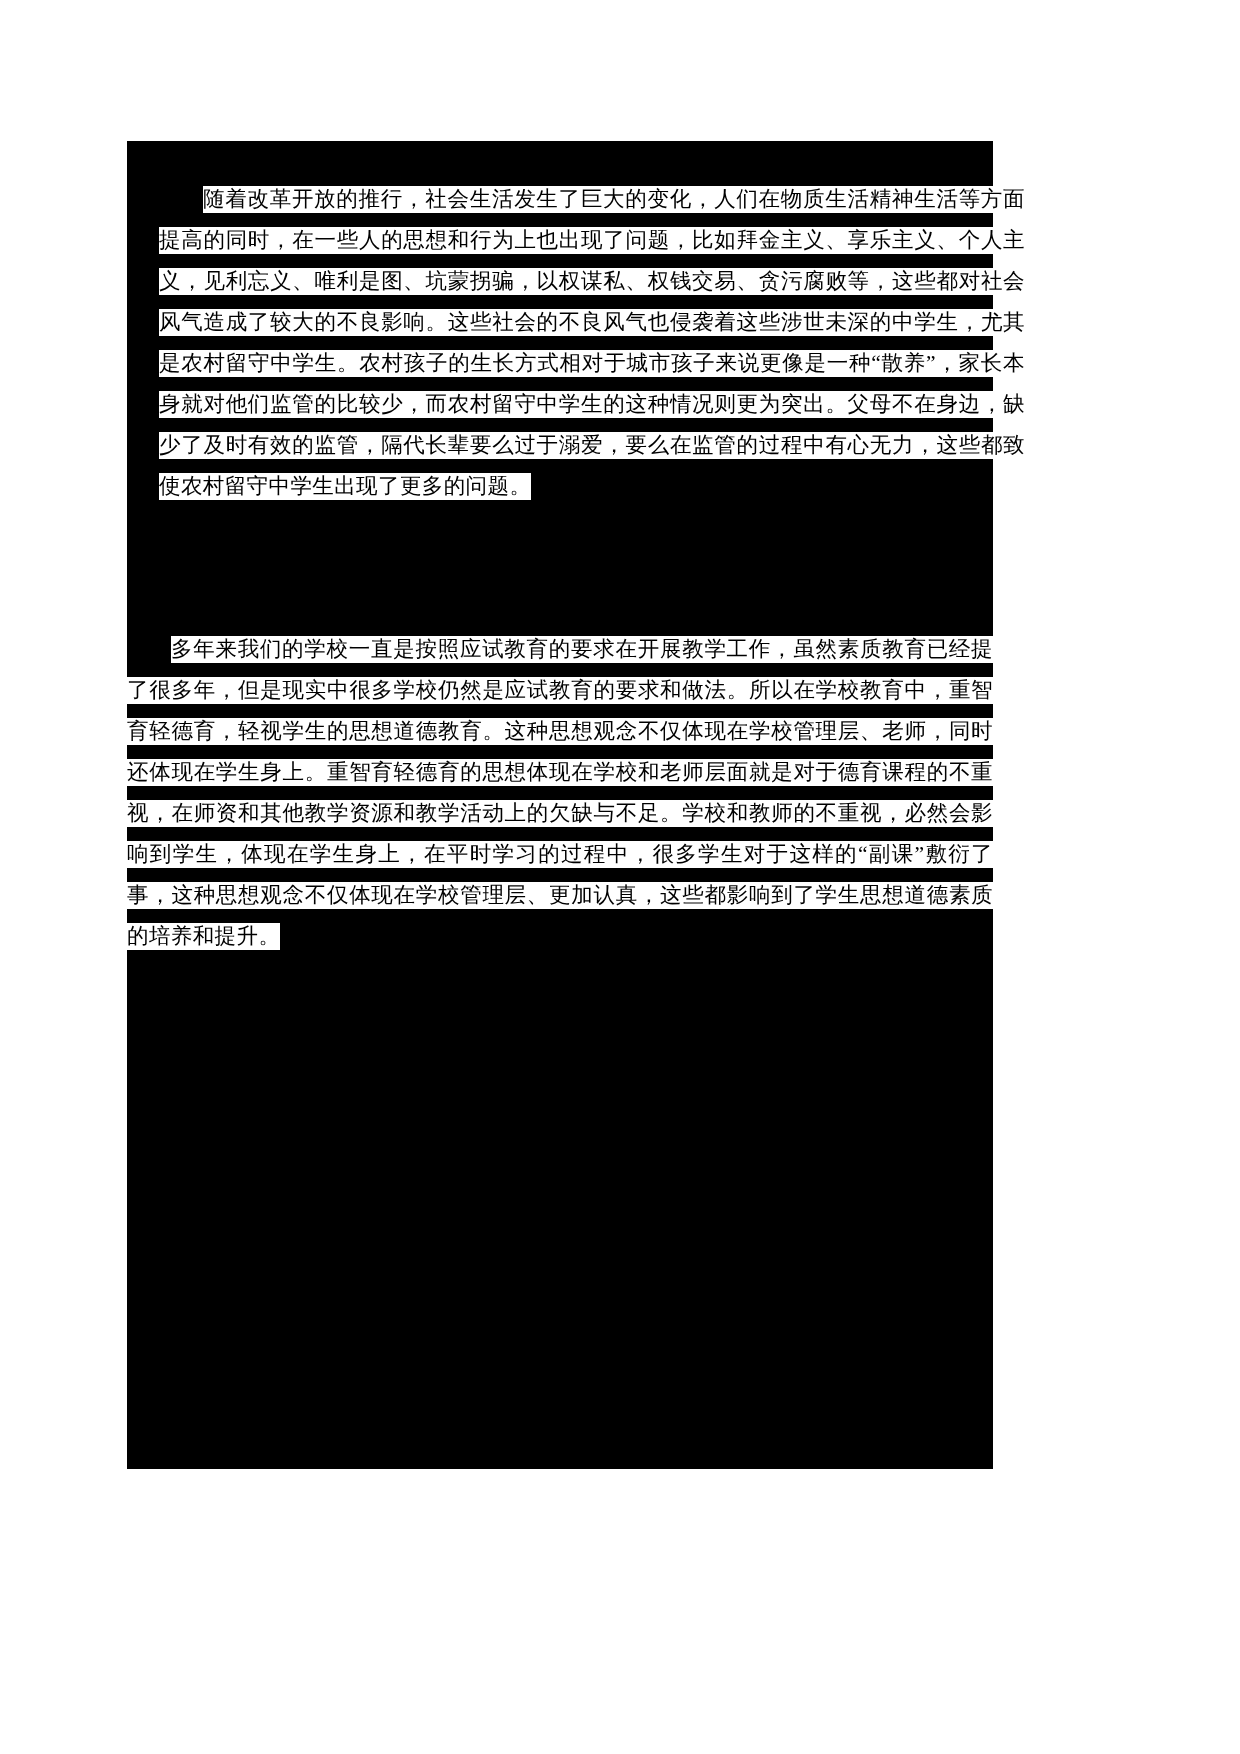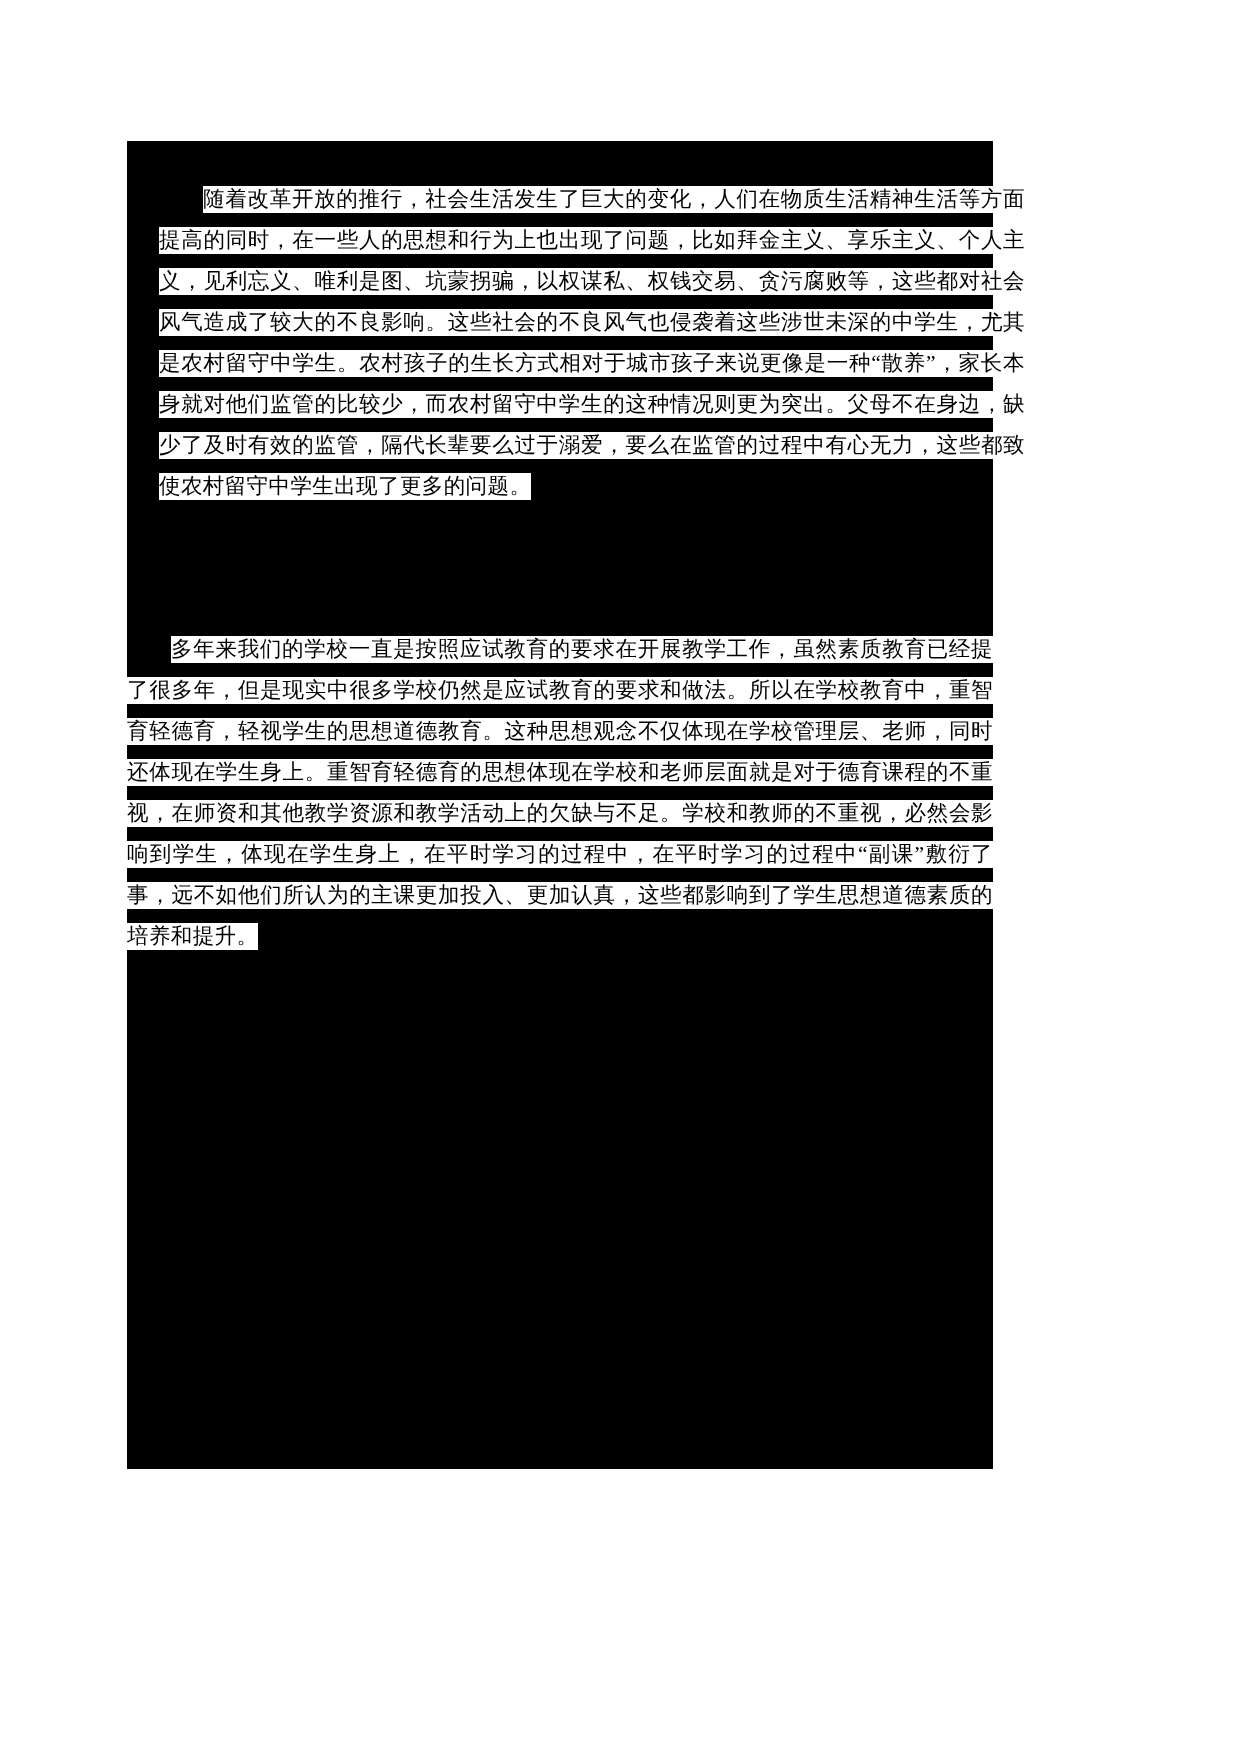--- a/index.html
+++ b/index.html
@@ -67,17 +67,17 @@
 <body>
 
 <div class="page">
 
   <div class="doc-body"></div>
 
   <div class="text-col">
 
     <p class="para p1"><span class="t">随着改革开放的推行，社会生活发生了巨大的变化，人们在物质生活精神生活等方面提高的同时，在一些人的思想和行为上也出现了问题，比如拜金主义、享乐主义、个人主义，见利忘义、唯利是图、坑蒙拐骗，以权谋私、权钱交易、贪污腐败等，这些都对社会风气造成了较大的不良影响。这些社会的不良风气也侵袭着这些涉世未深的中学生，尤其是农村留守中学生。农村孩子的生长方式相对于城市孩子来说更像是一种“散养”，家长本身就对他们监管的比较少，而农村留守中学生的这种情况则更为突出。父母不在身边，缺少了及时有效的监管，隔代长辈要么过于溺爱，要么在监管的过程中有心无力，这些都致使农村留守中学生出现了更多的问题。</span></p>
 
-    <p class="para p2"><span class="t">多年来我们的学校一直是按照应试教育的要求在开展教学工作，虽然素质教育已经提了很多年，但是现实中很多学校仍然是应试教育的要求和做法。所以在学校教育中，重智育轻德育，轻视学生的思想道德教育。这种思想观念不仅体现在学校管理层、老师，同时还体现在学生身上。重智育轻德育的思想体现在学校和老师层面就是对于德育课程的不重视，在师资和其他教学资源和教学活动上的欠缺与不足。学校和教师的不重视，必然会影响到学生，体现在学生身上，在平时学习的过程中，在平时学习的过程中“副课”敷衍了事，远不如他们所认为的主课更加投入、更加认真，这些都影响到了学生思想道德素质的培养和提升。</span></p>
+    <p class="para p2"><span class="t">多年来我们的学校一直是按照应试教育的要求在开展教学工作，虽然素质教育已经提了很多年，但是现实中很多学校仍然是应试教育的要求和做法。所以在学校教育中，重智育轻德育，轻视学生的思想道德教育。这种思想观念不仅体现在学校管理层、老师，同时还体现在学生身上。重智育轻德育的思想体现在学校和老师层面就是对于德育课程的不重视，在师资和其他教学资源和教学活动上的欠缺与不足。学校和教师的不重视，必然会影响到学生，体现在学生身上，在平时学习的过程中，很多学生对于这样的“副课”敷衍了事，这种思想观念不仅体现在学校管理层、更加认真，这些都影响到了学生思想道德素质的培养和提升。</span></p>
 
   </div>
 
 </div>
 
 </body></html>

